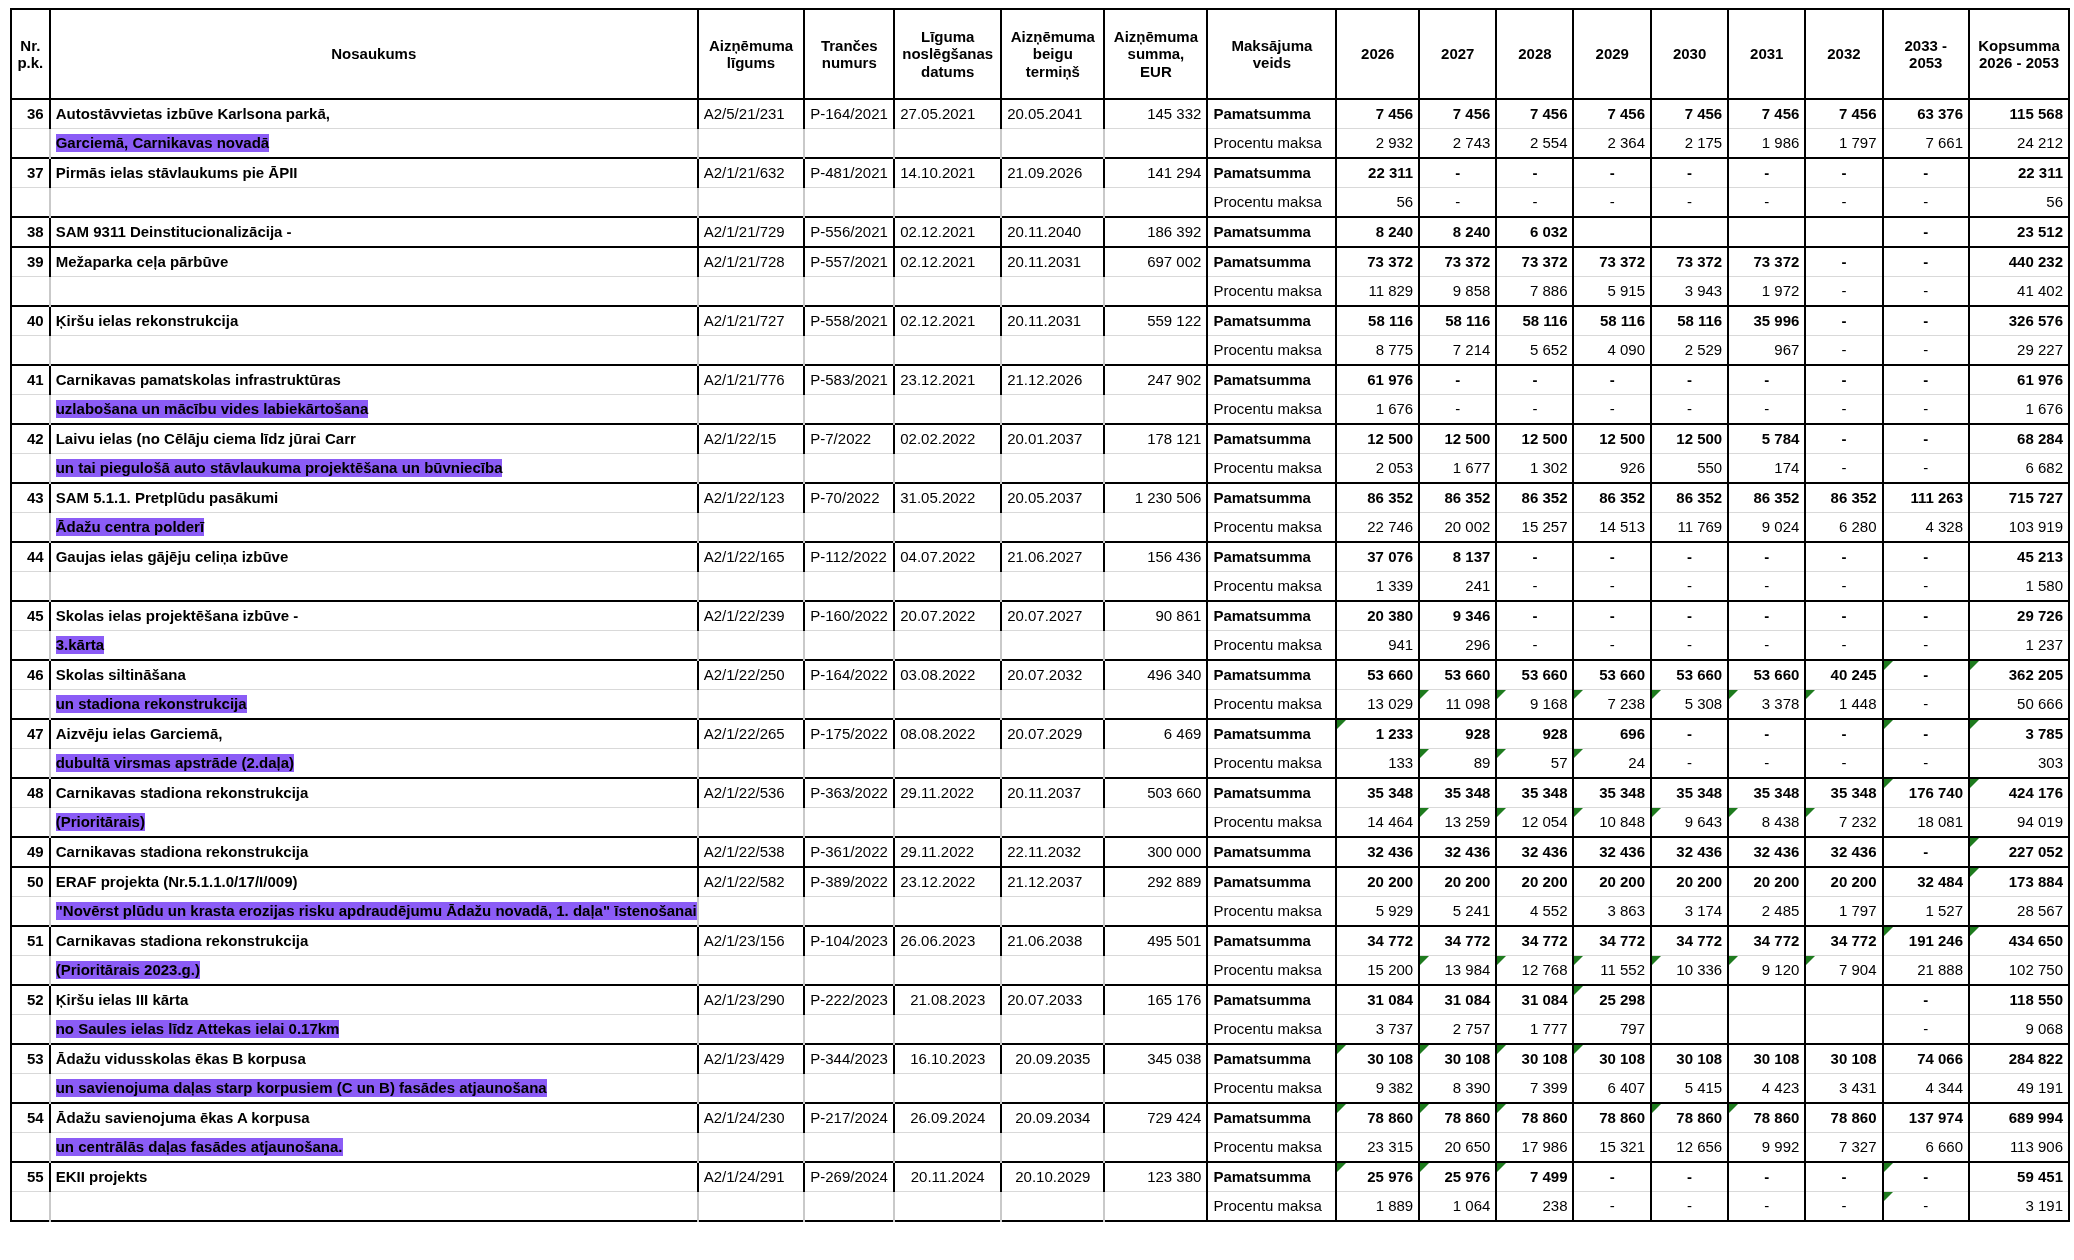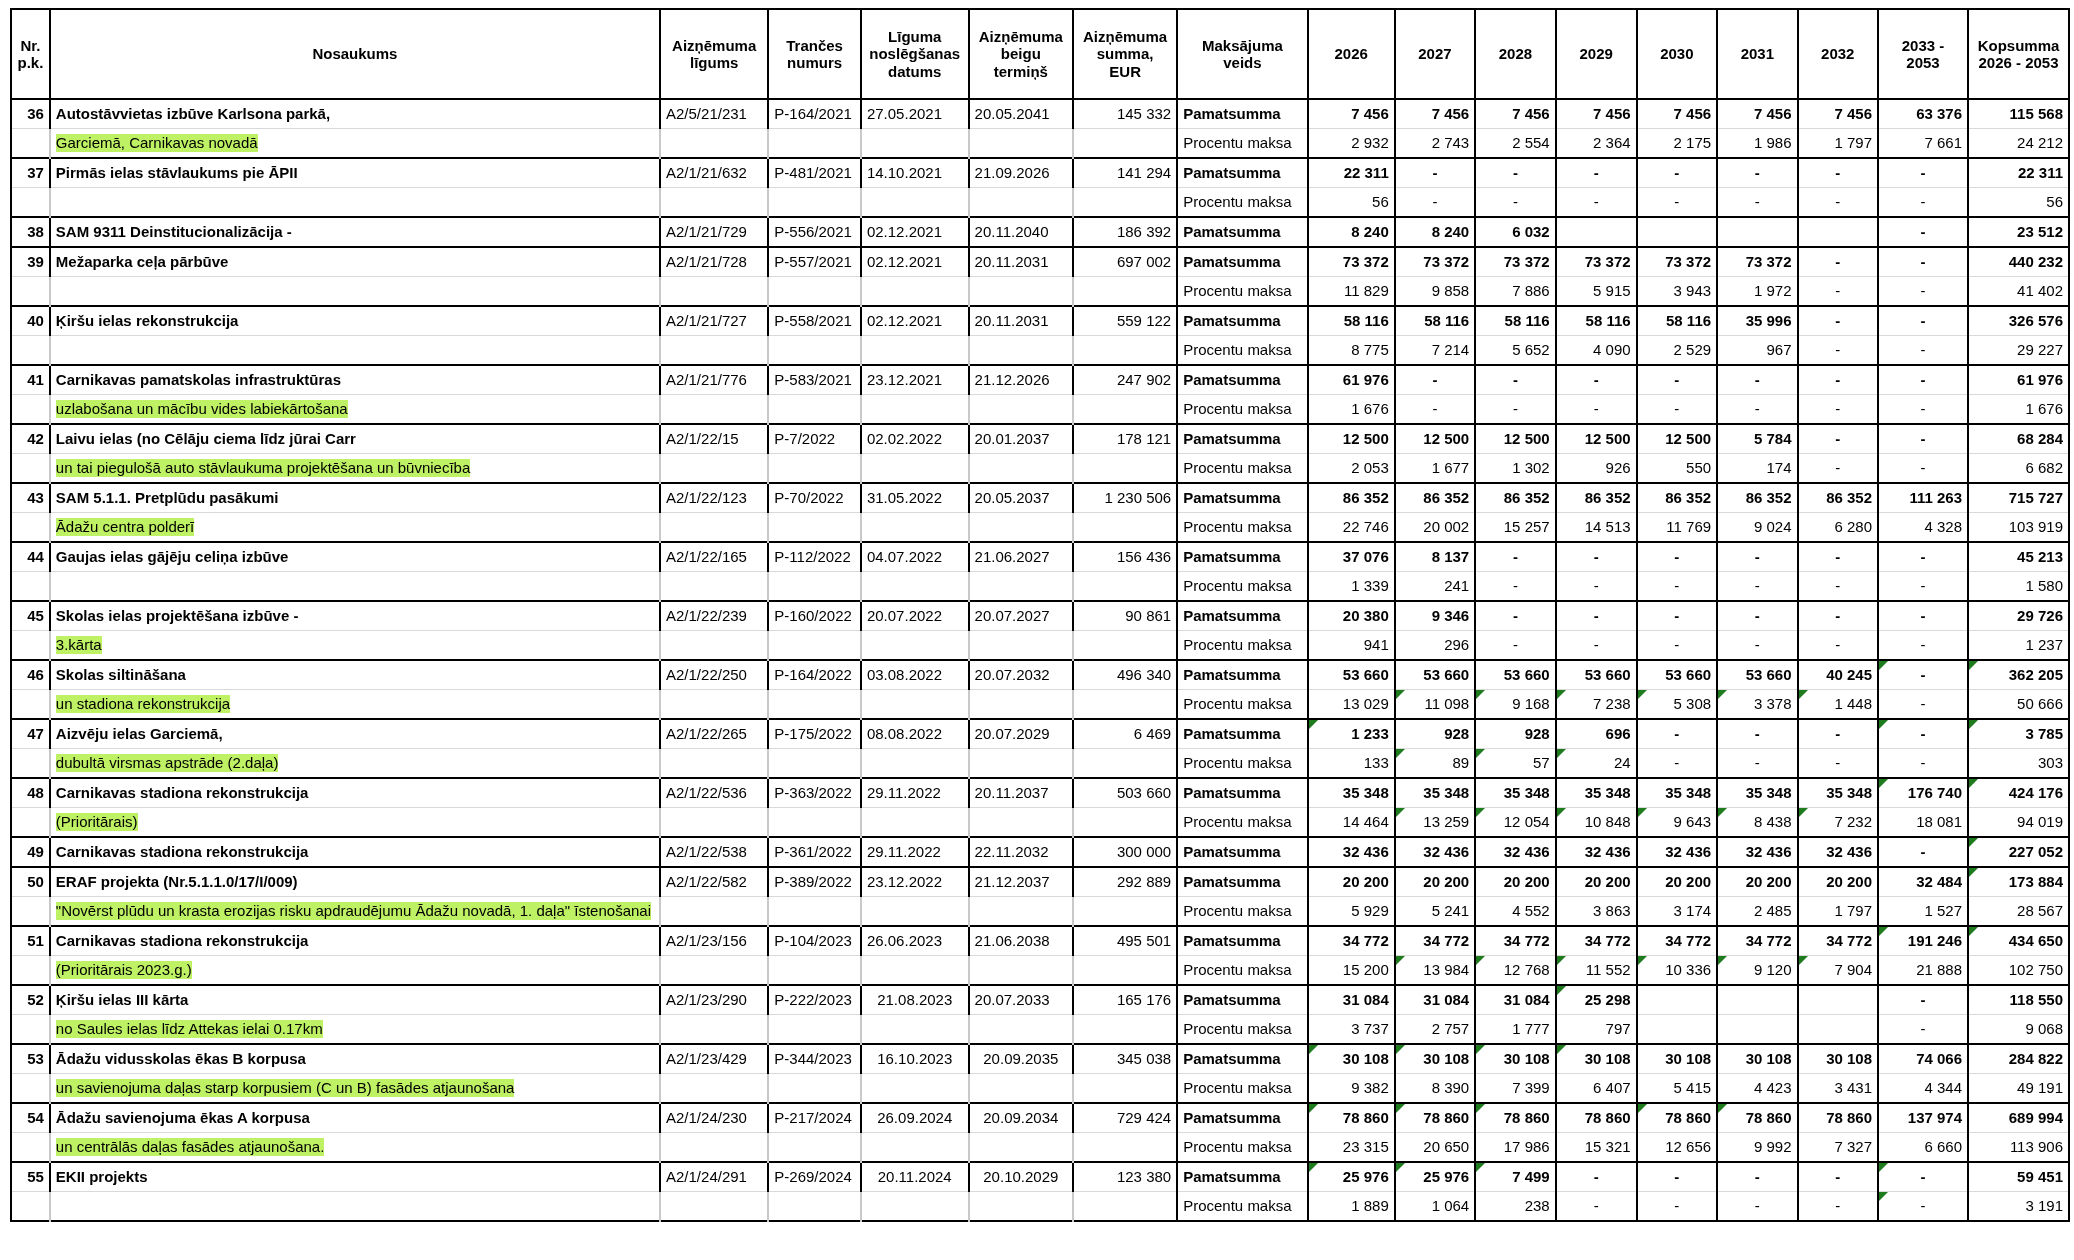--- a/index.html
+++ b/index.html
@@ -13,23 +13,23 @@
     white-space:pre-line; border-bottom:2px solid #000; font-size:15px;
   }
   tbody td{height:28px; vertical-align:middle;}
   tr.sub1 td{border-top:2px solid #000; font-weight:bold;}
   tr.sub2 td{border-top:1px solid #d9d9d9; font-weight:normal;}
   tr.sub1 td.reg{font-weight:normal;}
   td.num{text-align:right; white-space:nowrap;}
   td.dash{text-align:center;}
   td.ar{text-align:center;}
   tr.sub2 td.lsec{border-left-color:#c9c9c9;}
-  td.namec{padding-right:8px;}
+  td.namec{padding-right:0;}
   .nm{overflow:hidden; white-space:nowrap; font-weight:bold;}
-  .nm2{white-space:nowrap; font-weight:normal; position:relative; z-index:2; display:inline-block; background:#bef264;}
+  .nm2{white-space:nowrap; font-weight:bold; position:relative; z-index:2; display:inline-block; background:#8b5cf6;}
   td.gc{position:relative;}
   td.gc::before{
     content:""; position:absolute; top:0; left:0; width:0; height:0;
     border-top:9px solid #1e7b1e; border-right:9px solid transparent; z-index:3;
   }
   td.vlabel{white-space:nowrap;}
 </style>
 </head>
 <body>
 

